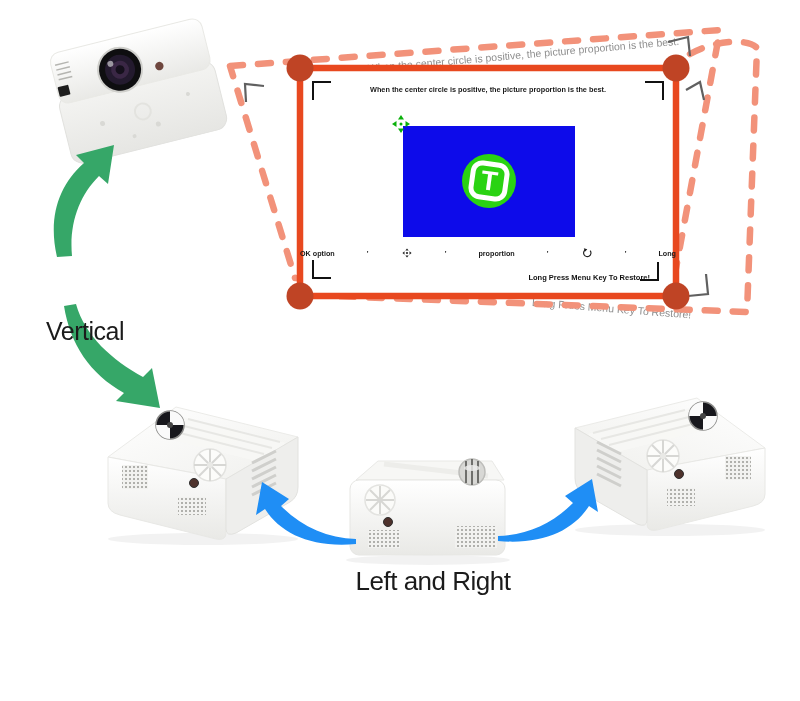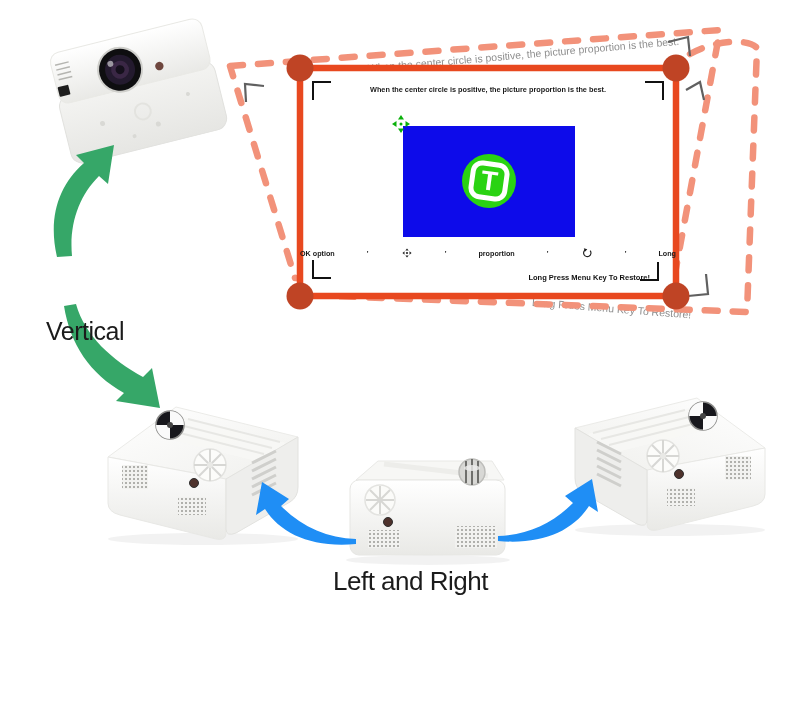--- a/index.html
+++ b/index.html
@@ -15,21 +15,21 @@
   .caption{position:absolute;left:300px;top:85px;width:376px;z-index:3;text-align:center;
      font-size:7.3px;font-weight:bold;color:#1a1a1a;}
   .okline{position:absolute;left:300px;top:248px;width:376px;z-index:3;display:flex;
      justify-content:space-between;align-items:center;gap:1px;font-size:7.2px;font-weight:bold;color:#1a1a1a;}
   .okline .ic{display:inline-block;line-height:0;margin:0 1px;}
   .restore{position:absolute;left:300px;top:273px;width:350px;z-index:3;text-align:right;
      font-size:7.5px;font-weight:bold;color:#111;}
   .logo-t{position:absolute;left:477px;top:166px;width:24px;z-index:3;text-align:center;
      font-size:27px;font-weight:bold;color:#fff;transform:rotate(8deg);}
   .label-vertical{position:absolute;left:46px;top:271px;z-index:3;font-size:25px;color:#1b1b1b;letter-spacing:-0.5px;margin-top:46px;}
-  .label-leftright{position:absolute;left:333px;top:566px;width:200px;z-index:3;text-align:left;
+  .label-leftright{position:absolute;left:333px;top:566px;width:200px;z-index:3;text-align:center;
      font-size:26px;color:#1b1b1b;letter-spacing:-0.5px;}
 </style>
 </head>
 <body>
 
 <div class="canvas">
 
   <div class="ghost-caption">When the center circle is positive, the picture proportion is the best.</div>
   <div class="ghost-restore">Long Press Menu Key To Restore!</div>
 

